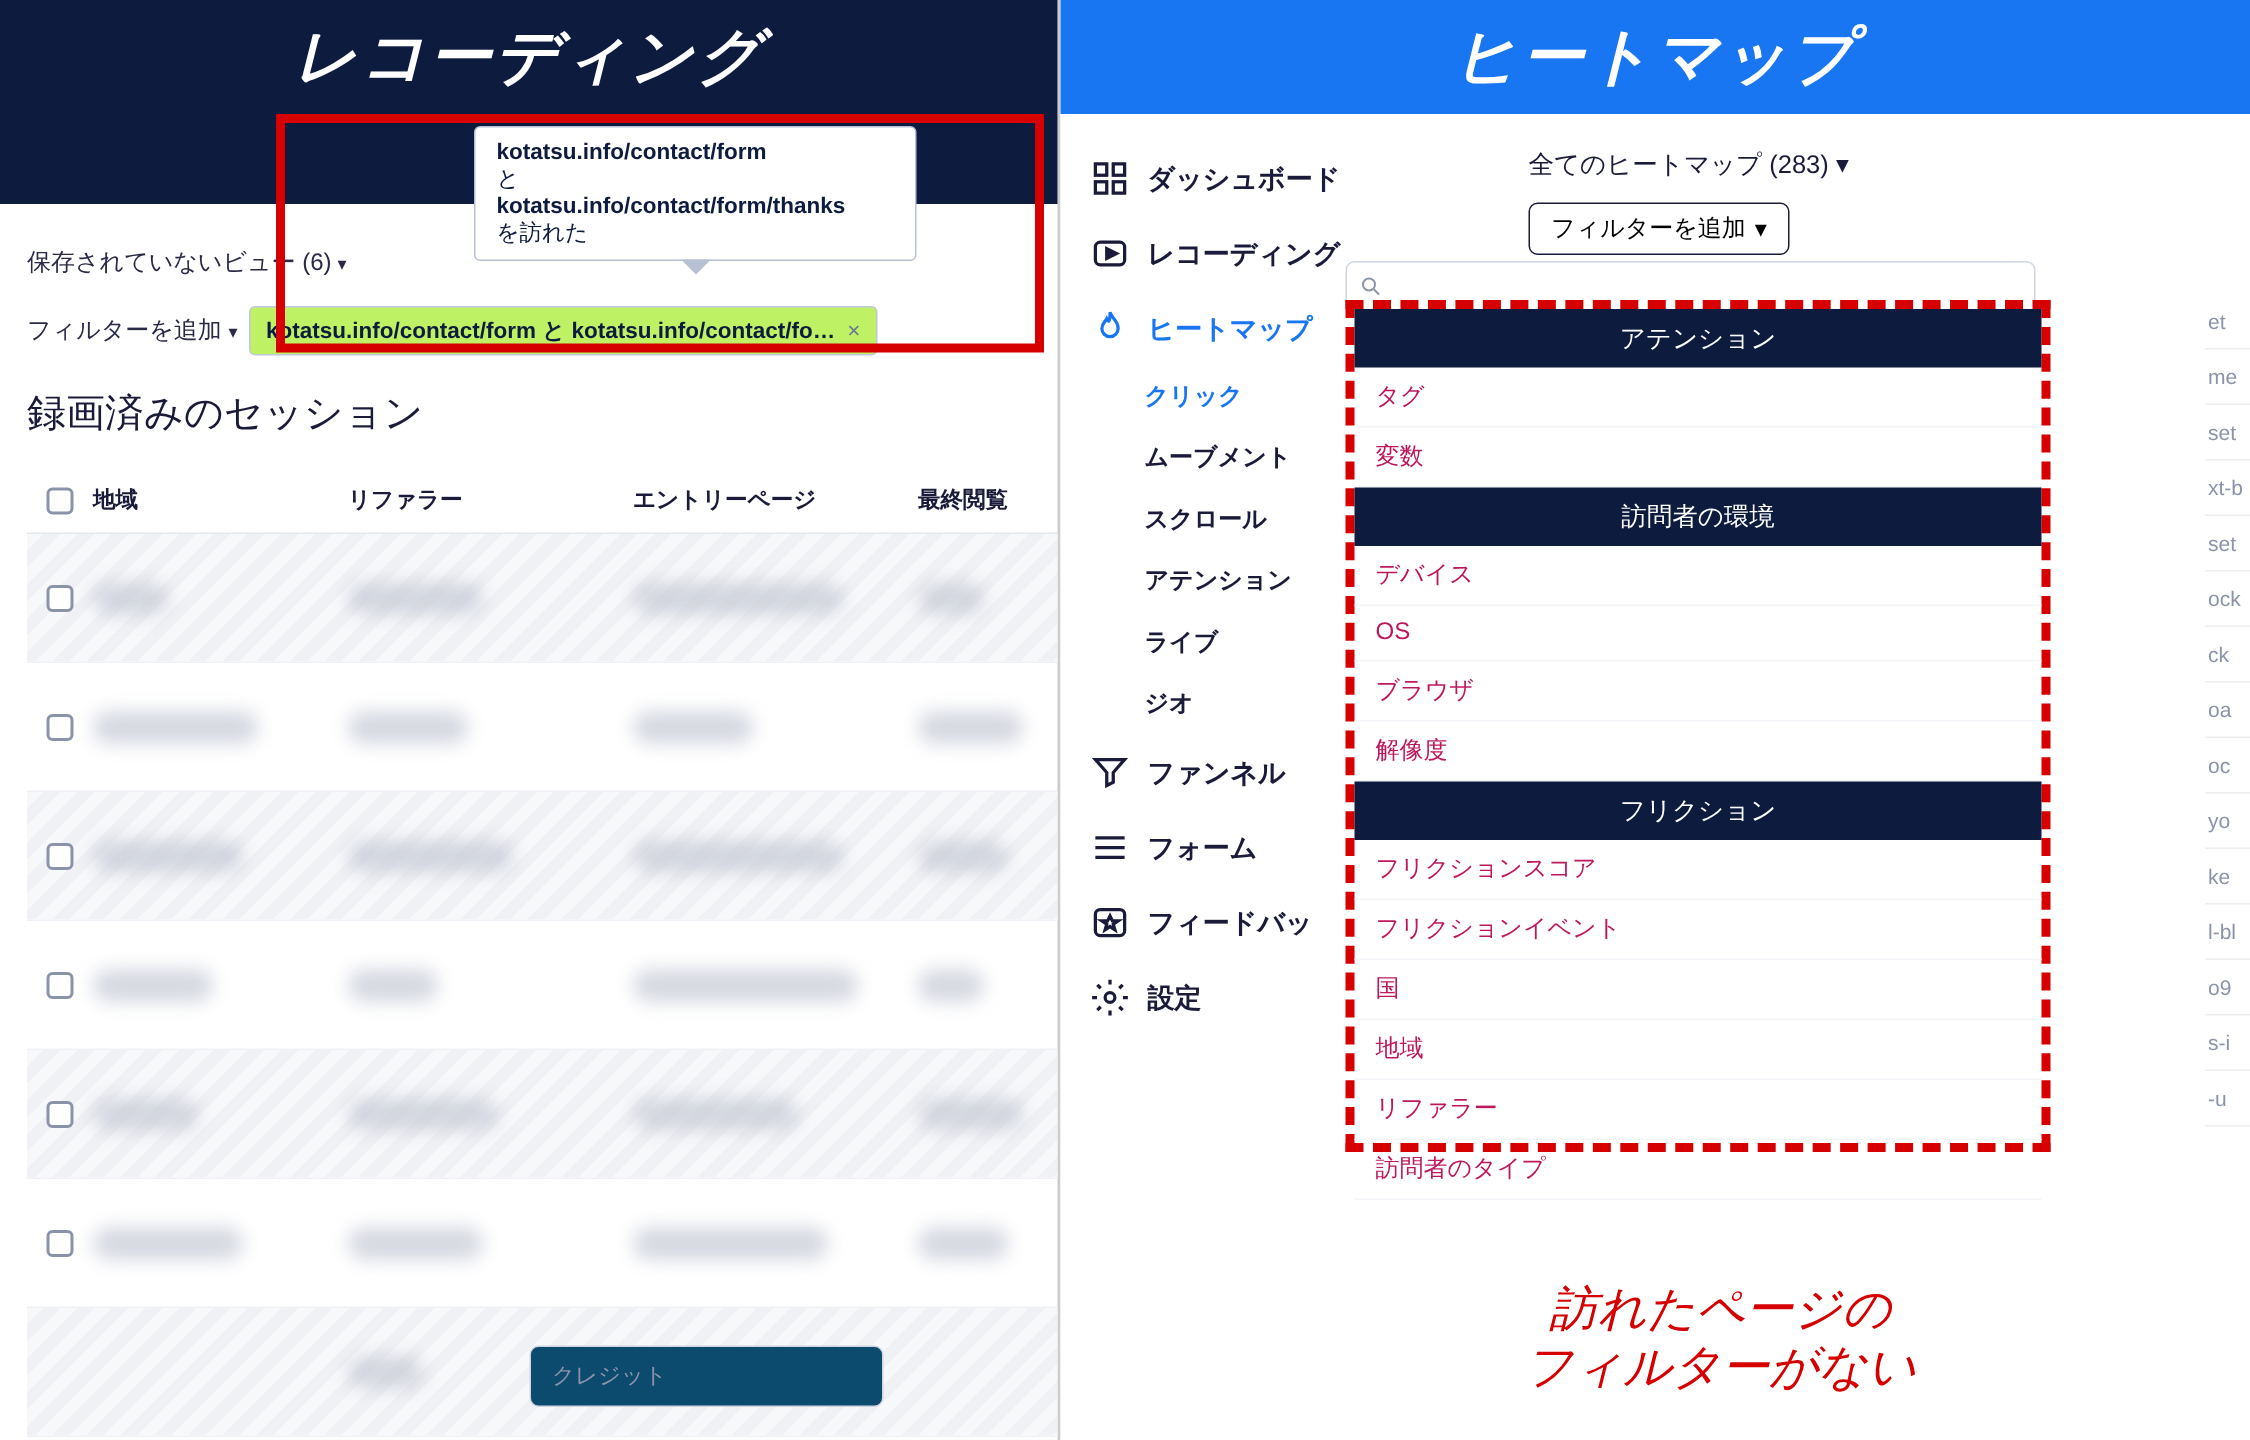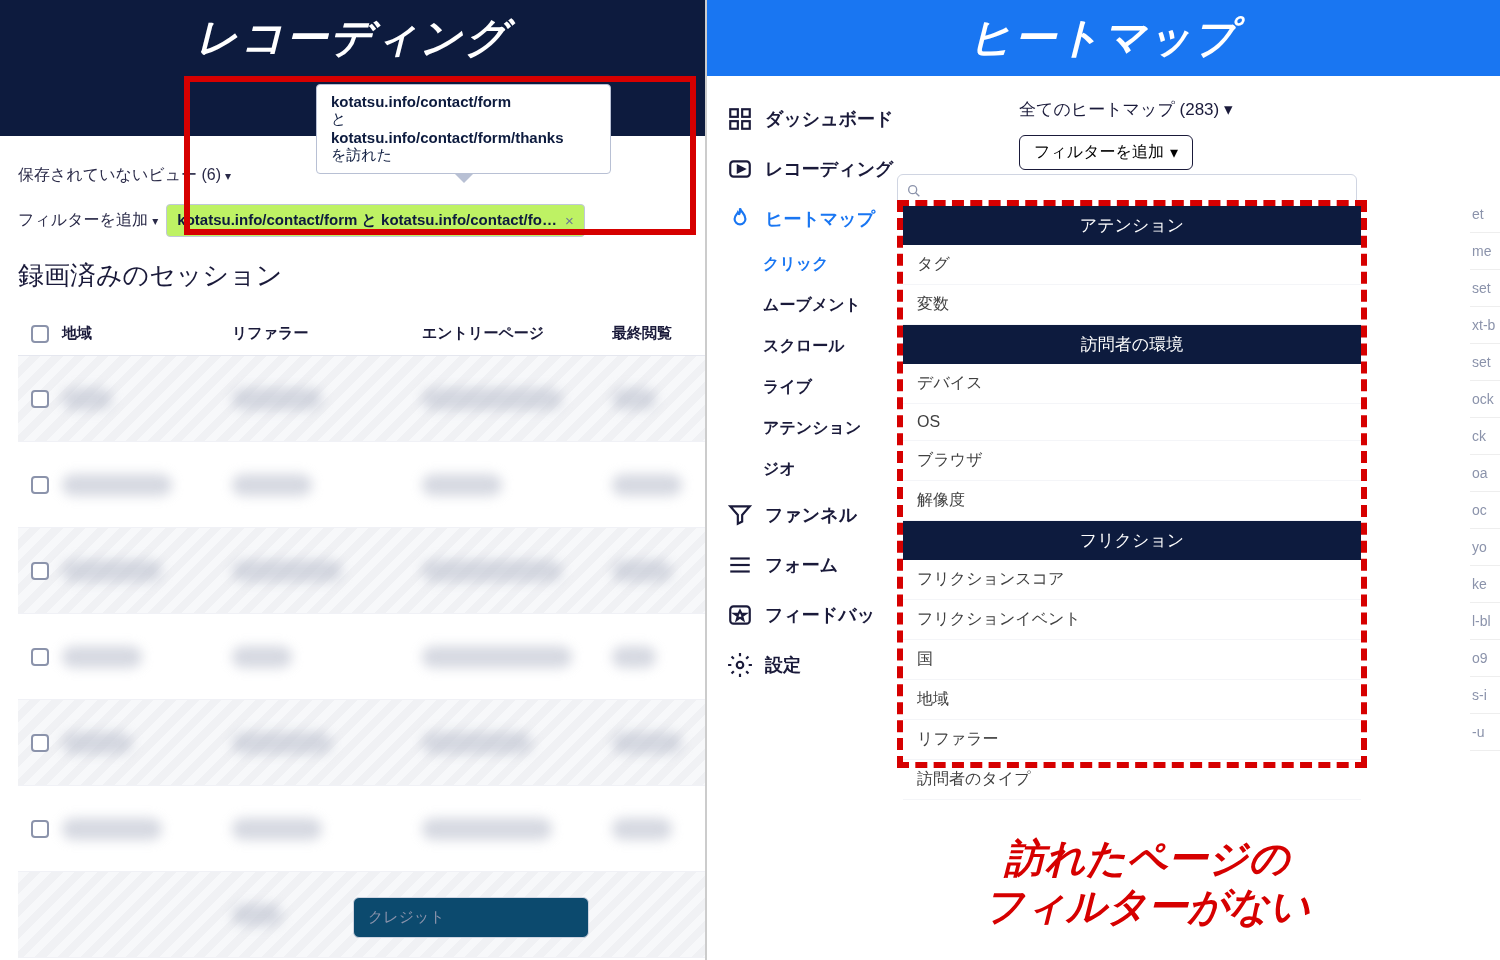--- a/index.html
+++ b/index.html
@@ -60,23 +60,23 @@
     .maincol { flex:1; padding:18px 8px 0 0; position:relative; }
     .dropdown-text { font-size:17px; color:#1a1a3a; font-weight:500; margin:4px 0 14px 112px; }
     .pill-btn { display:inline-flex; align-items:center; gap:6px; border:1.5px solid #1a1a3a; border-radius:6px; padding:6px 14px; font-size:16px; font-weight:500; margin-left:112px; }
     
     .searchbox { position:absolute; top:98px; left:-10px; width:460px; background:#fff; border:1px solid #d0d5e2; border-radius:6px; z-index:3; }
     .searchbox input { width:100%; border:none; padding:8px 10px 8px 30px; font-size:15px; outline:none; background:transparent; }
     .search-ic { position:absolute; top:8px; left:8px; width:16px; height:16px; color:#8b93ab; }
     
     .dashed-box { position:absolute; top:124px; left:-10px; width:470px; height:568px; border:6px dashed #d60000; background:#fff; z-index:4; }
     .cat-header { background:#0d1b3e; color:#fff; text-align:center; padding:8px; font-size:17px; font-weight:500; }
-    .cat-item { padding:9px 14px; font-size:16px; color:#404040; border-bottom:1px solid #f4f5f8; cursor:pointer; }
-    
-    .annotation { position:absolute; bottom:30px; left:40px; width:400px; text-align:center; font-size:40px; font-weight:700; color:#d60000; font-style:italic; z-index:5; line-height:1.2; }
+    .cat-item { padding:9px 14px; font-size:16px; color:#be185d; border-bottom:1px solid #f4f5f8; cursor:pointer; }
+    
+    .annotation { position:absolute; bottom:30px; left:40px; width:400px; text-align:center; font-size:32px; font-weight:400; color:#d60000; font-style:italic; z-index:5; line-height:1.2; }
     
     .right-edge { position:absolute; right:0; top:120px; width:30px; height:700px; overflow:hidden; color:#8b93ab; font-size:14px; }
     .right-edge div { padding:10px 2px; border-bottom:1px solid #eee; }
     
     .credit-input { position:absolute; bottom:22px; left:-554px; width:236px; border:1px solid #d0d5e2; border-radius:6px; padding:10px 14px; color:#8b93ab; font-size:15px; background:#0c4a6e; }
   </style>
 </head>
 <body>
 
 <div class="left-panel">
@@ -262,22 +262,22 @@
       <div class="sideitem active">
         <svg class="icon" viewBox="0 0 24 24" fill="none" stroke="#1976f2" stroke-width="2">
             <path d="M12 2c1 4 5 5 5 10a5 5 0 01-10 0c0-3 2-4 3-6 1 2 2 3 2-4z"></path>
           </svg>
         <span>ヒートマップ</span>
       </div>
       <div class="subitems">
         <div class="subitem active">クリック</div>
         <div class="subitem">ムーブメント</div>
         <div class="subitem">スクロール</div>
+        <div class="subitem">アテンション</div>
         <div class="subitem">ライブ</div>
-        <div class="subitem">アテンション</div>
         <div class="subitem">ジオ</div>
       </div>
       <div class="sideitem">
         <svg class="icon" viewBox="0 0 24 24" fill="none" stroke="#1a1a3a" stroke-width="2">
             <path d="M3 4h18l-7 8v6l-4 2v-8z"></path>
           </svg>
         <span>ファンネル</span>
       </div>
       <div class="sideitem">
         <svg class="icon" viewBox="0 0 24 24" fill="none" stroke="#1a1a3a" stroke-width="2">

